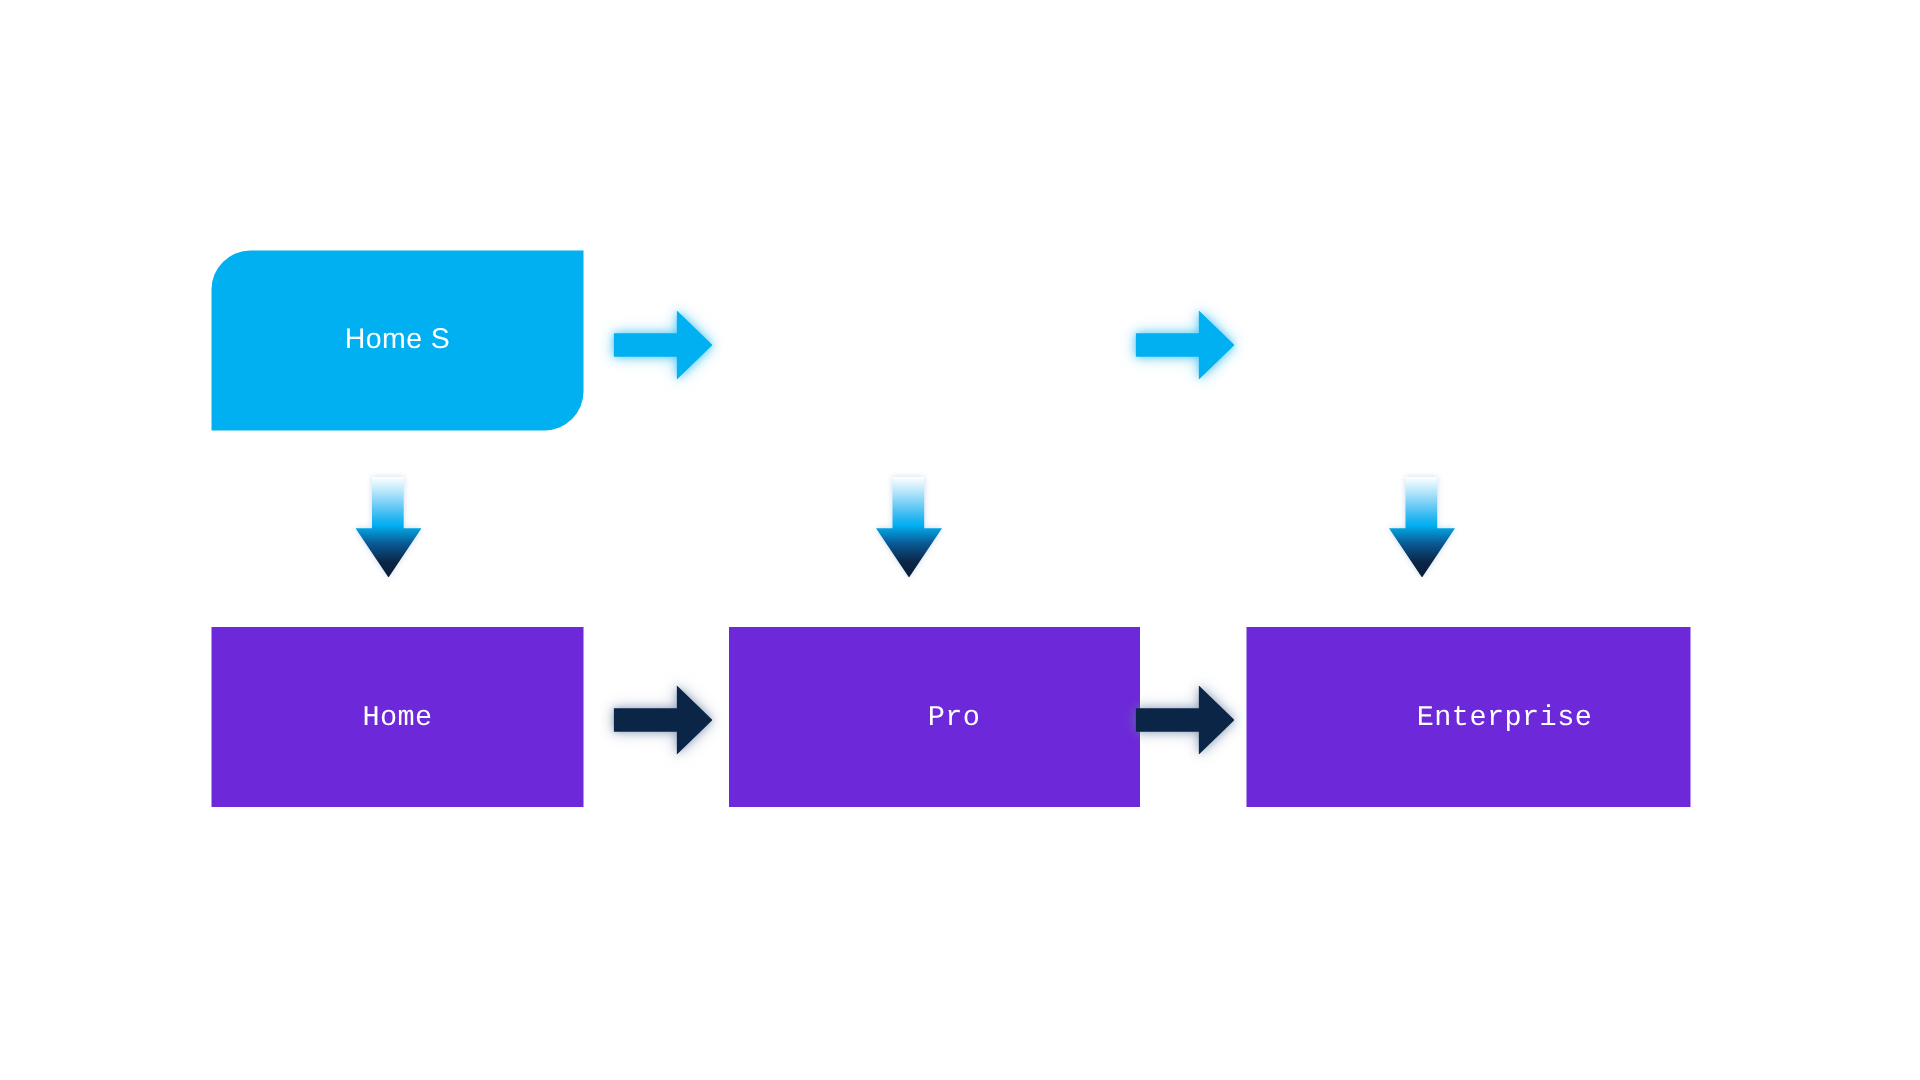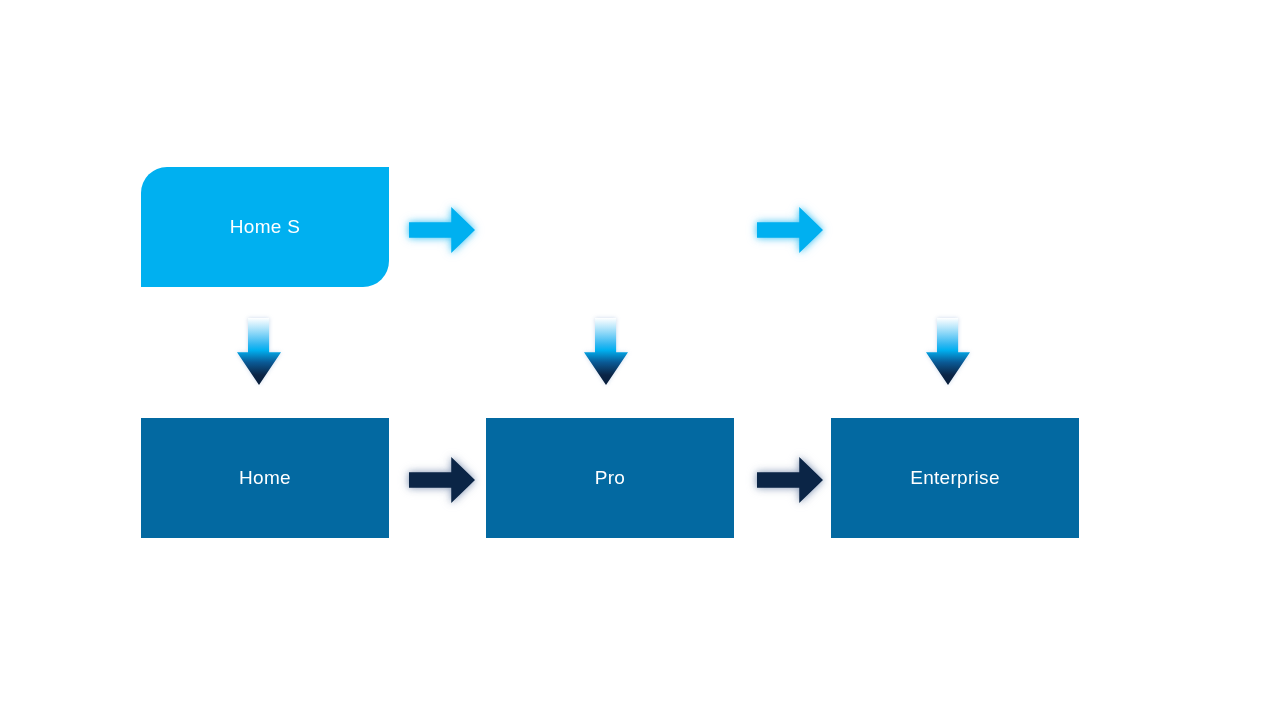--- a/index.html
+++ b/index.html
@@ -24,22 +24,23 @@
     justify-content: center;
     color: #ffffff;
     font-size: 19px;
     letter-spacing: 0.3px;
   }
   .node.light {
     background: #00b0f0;
     border-radius: 26px 0 26px 0;
   }
   .node.dark {
-    background: #0369a1;
+    background: #6d28d9;
     border-radius: 0;
+    font-family: Liberation Mono, monospace;
   }
   .node-label {
     white-space: nowrap;
   }
   
   .arrow-wrap {
     position: absolute;
     line-height: 0;
   }
   .glow-light {
@@ -94,24 +95,24 @@
   <div class="arrow-wrap glow-soft" style="left:584px; top:318px;">
     <div class="arrow-down"></div>
   </div>
   <div class="arrow-wrap glow-soft" style="left:926px; top:318px;">
     <div class="arrow-down"></div>
   </div>
 
   <div class="node dark" style="left:141px; top:418px;">
     <span class="node-label">Home</span>
   </div>
-  <div class="node dark" style="left:486px; top:418px;">
+  <div class="node dark" style="left:486px; top:418px;padding-left:26px;">
     <span class="node-label">Pro</span>
   </div>
-  <div class="node dark" style="left:831px; top:418px;">
+  <div class="node dark" style="left:831px; top:418px;padding-left:48px;">
     <span class="node-label">Enterprise</span>
   </div>
 
   <div class="arrow-wrap glow-dark" style="left:409px; top:457px;">
     <div class="arrow-right fill-dark"></div>
   </div>
   <div class="arrow-wrap glow-dark" style="left:757px; top:457px;">
     <div class="arrow-right fill-dark"></div>
   </div>
 

